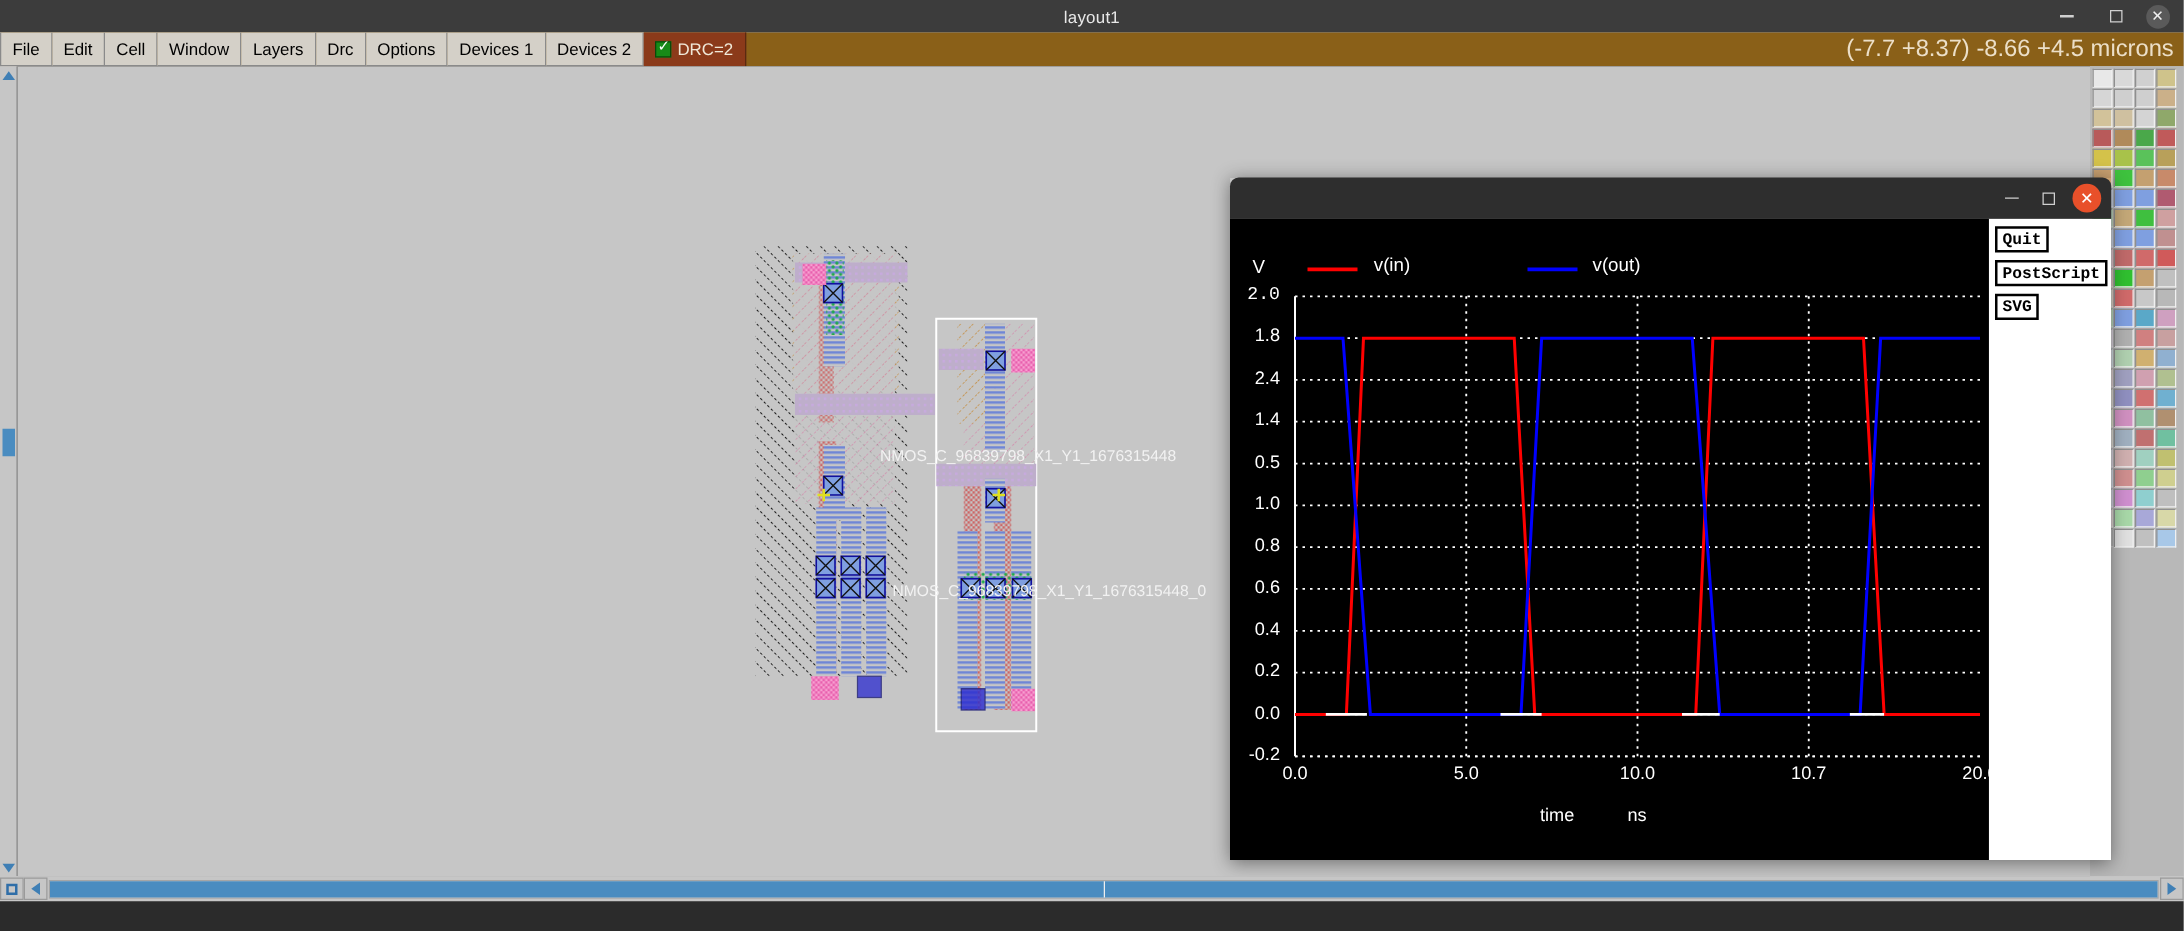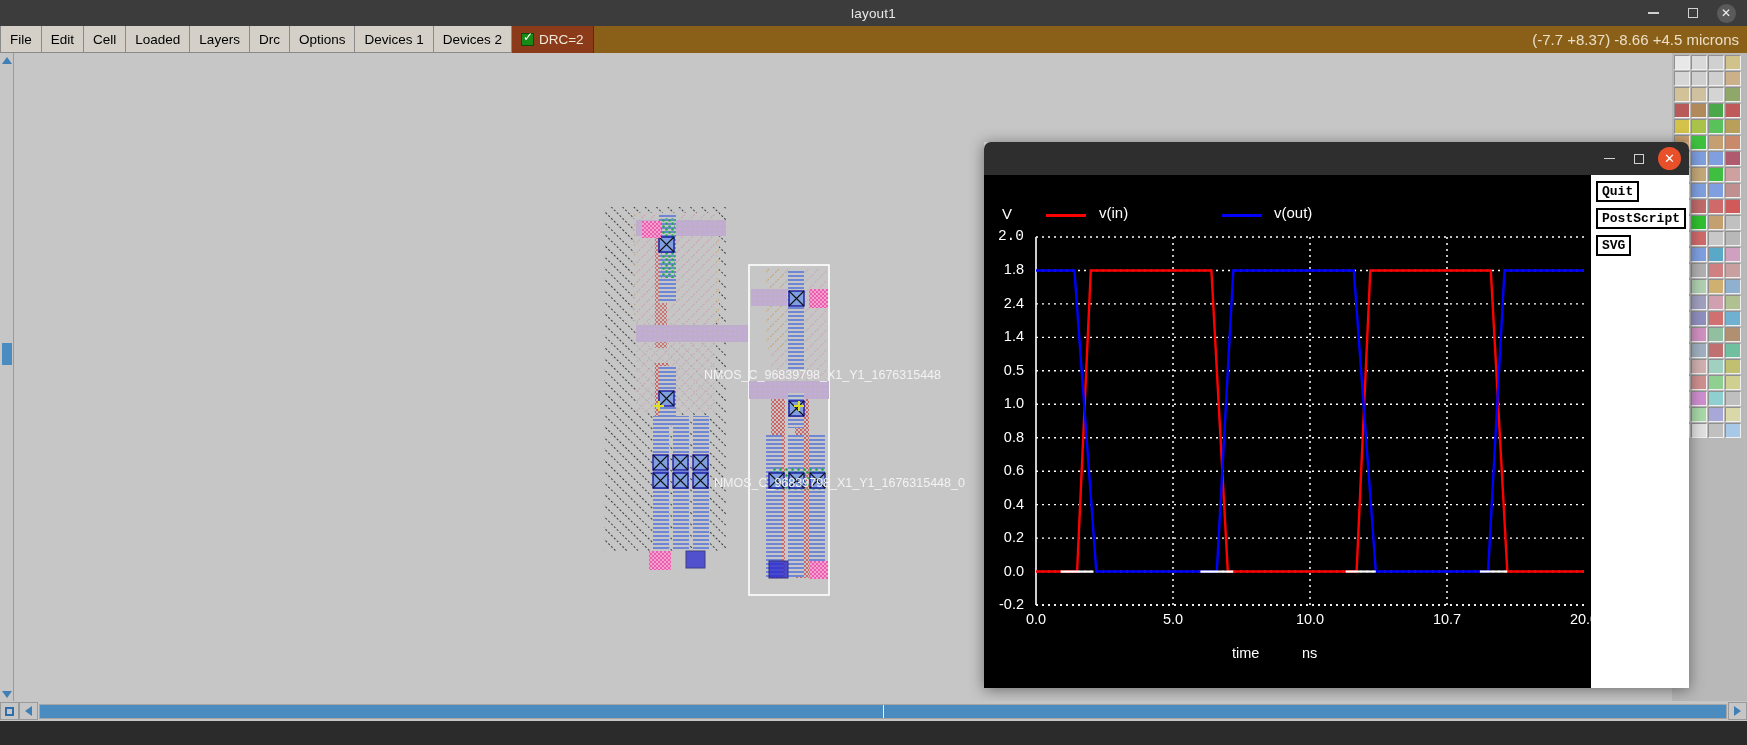--- a/index.html
+++ b/index.html
@@ -61,21 +61,21 @@
   .drc-check::after {
     content: "✓"; position: absolute; left: 1px; top: -3px;
     color: #fff; font-size: 12px; line-height: 13px;
   }
   .status-text {
     display: flex; align-items: center; padding: 0 14px; color: #ecdfc8;
     font-size: 13.5px; white-space: nowrap;
   }
   .coord-text {
     margin-left: auto; display: flex; align-items: center; padding: 0 8px;
-    color: #ecdfc8; font-size: 15px; white-space: nowrap;
+    color: #ecdfc8; font-size: 19px; white-space: nowrap;
   }
 
   
   .vscroll {
     position: absolute; left: 0; top: 53px; width: 14px; height: 648px;
     background: #c6c6c6; border-right: 1px solid #9a9a9a;
   }
   .vscroll .arrow-up, .vscroll .arrow-dn {
     position: absolute; left: 0; width: 14px; height: 14px;
     display: flex; align-items: center; justify-content: center;
@@ -86,21 +86,21 @@
   .tri-dn { width: 0; height: 0; border-left: 5px solid transparent; border-right: 5px solid transparent; border-top: 7px solid #3f7fb5; }
   .tri-lf { width: 0; height: 0; border-top: 5px solid transparent; border-bottom: 5px solid transparent; border-right: 7px solid #3f7fb5; }
   .tri-rt { width: 0; height: 0; border-top: 5px solid transparent; border-bottom: 5px solid transparent; border-left: 7px solid #3f7fb5; }
   .vscroll-thumb {
     position: absolute; left: 2px; top: 290px; width: 10px; height: 22px; background: #4a8cc0;
   }
 
   
   .canvas {
     position: absolute; left: 14px; top: 53px; width: 1658px; height: 648px;
-    background: #737373; overflow: hidden; margin-top: 10px;
+    background: #737373; overflow: hidden;
   }
 
   
   .palette {
     position: absolute; left: 1672px; top: 53px; width: 75px; height: 648px;
     background: #b8b8b8; padding: 2px 0 0 2px;
     display: flex; flex-wrap: wrap; align-content: flex-start;
   }
   .swatch {
     width: 16px; height: 15px; margin: 0 1px 1px 0;
@@ -180,21 +180,21 @@
       <div class="os-btn round">
           <span class="circ">✕</span>
         </div>
     </div>
   </div>
 
   <div class="menubar">
     <div class="menu-item">File</div>
     <div class="menu-item">Edit</div>
     <div class="menu-item">Cell</div>
-    <div class="menu-item">Loaded</div>
+    <div class="menu-item">Window</div>
     <div class="menu-item">Layers</div>
     <div class="menu-item">Drc</div>
     <div class="menu-item">Options</div>
     <div class="menu-item">Devices 1</div>
     <div class="menu-item">Devices 2</div>
     <div class="drc-box">
       <span class="drc-check"></span>
       <span>DRC=2</span>
     </div>
     <div class="coord-text">(-7.7 +8.37) -8.66 +4.5 microns</div>

